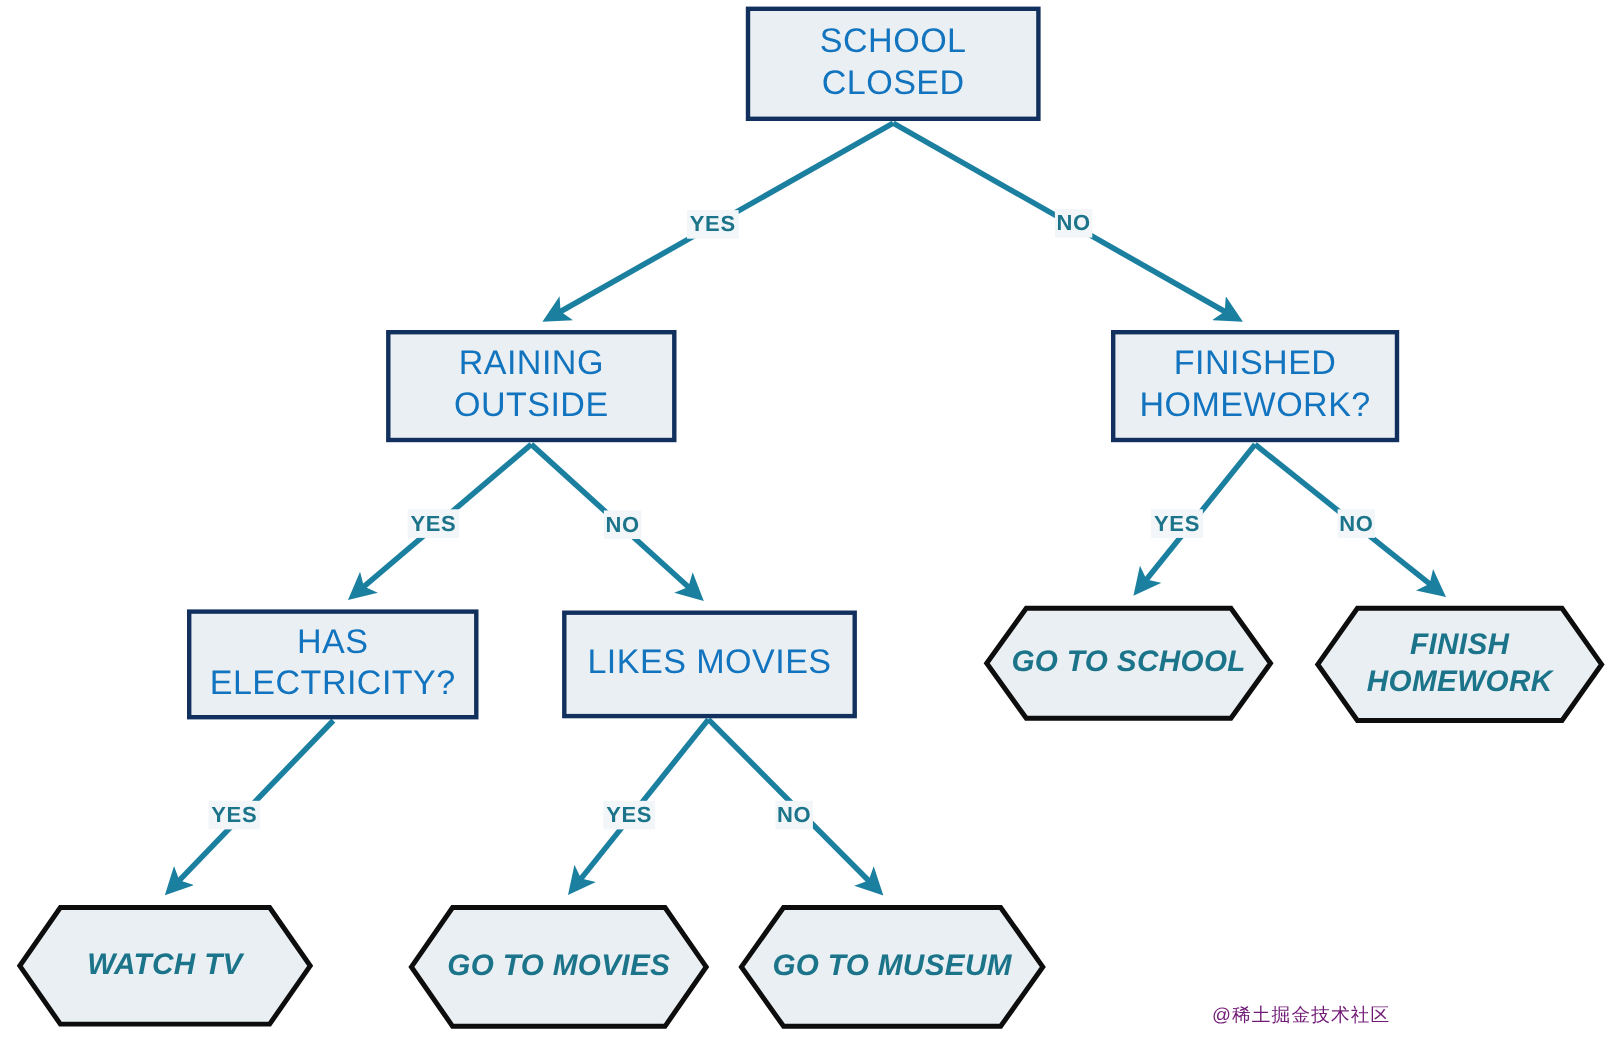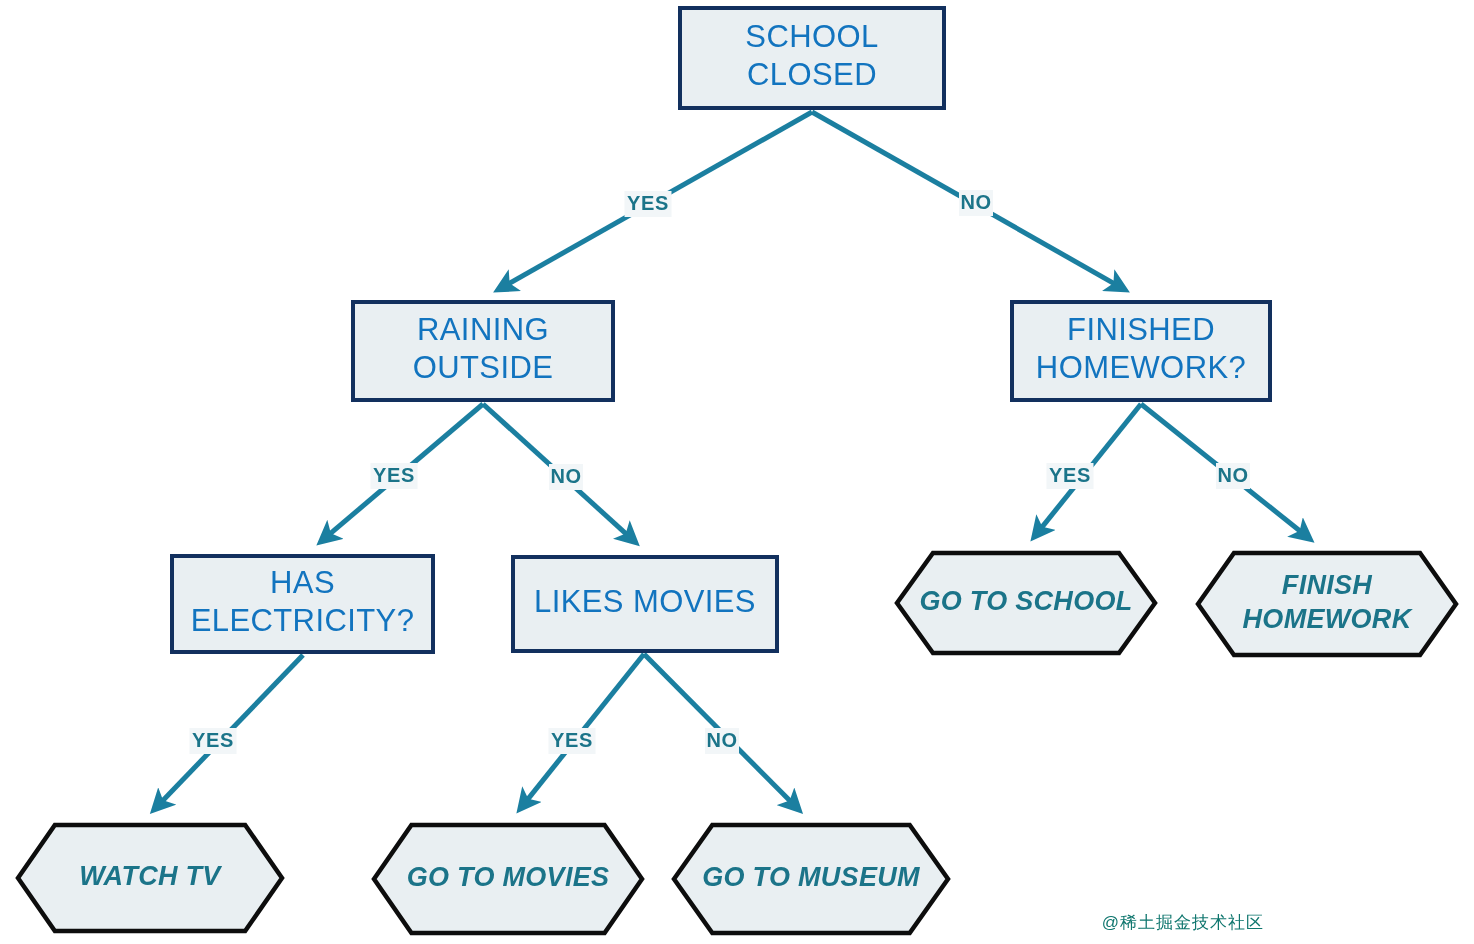--- a/index.html
+++ b/index.html
@@ -71,21 +71,21 @@
     font-size: 20px;
     font-weight: bold;
     letter-spacing: 0.6px;
     text-anchor: middle;
     dominant-baseline: middle;
   }
   .watermark-text {
     position: absolute;
     right: 14px;
     bottom: 10px;
-    color: #0f766e;
+    color: #701a75;
     font-family: "Liberation Sans", sans-serif;
     font-size: 17px;
     letter-spacing: 1px;
     white-space: nowrap;
     user-select: none;
   }
 </style>
 </head>
 <body>
 

